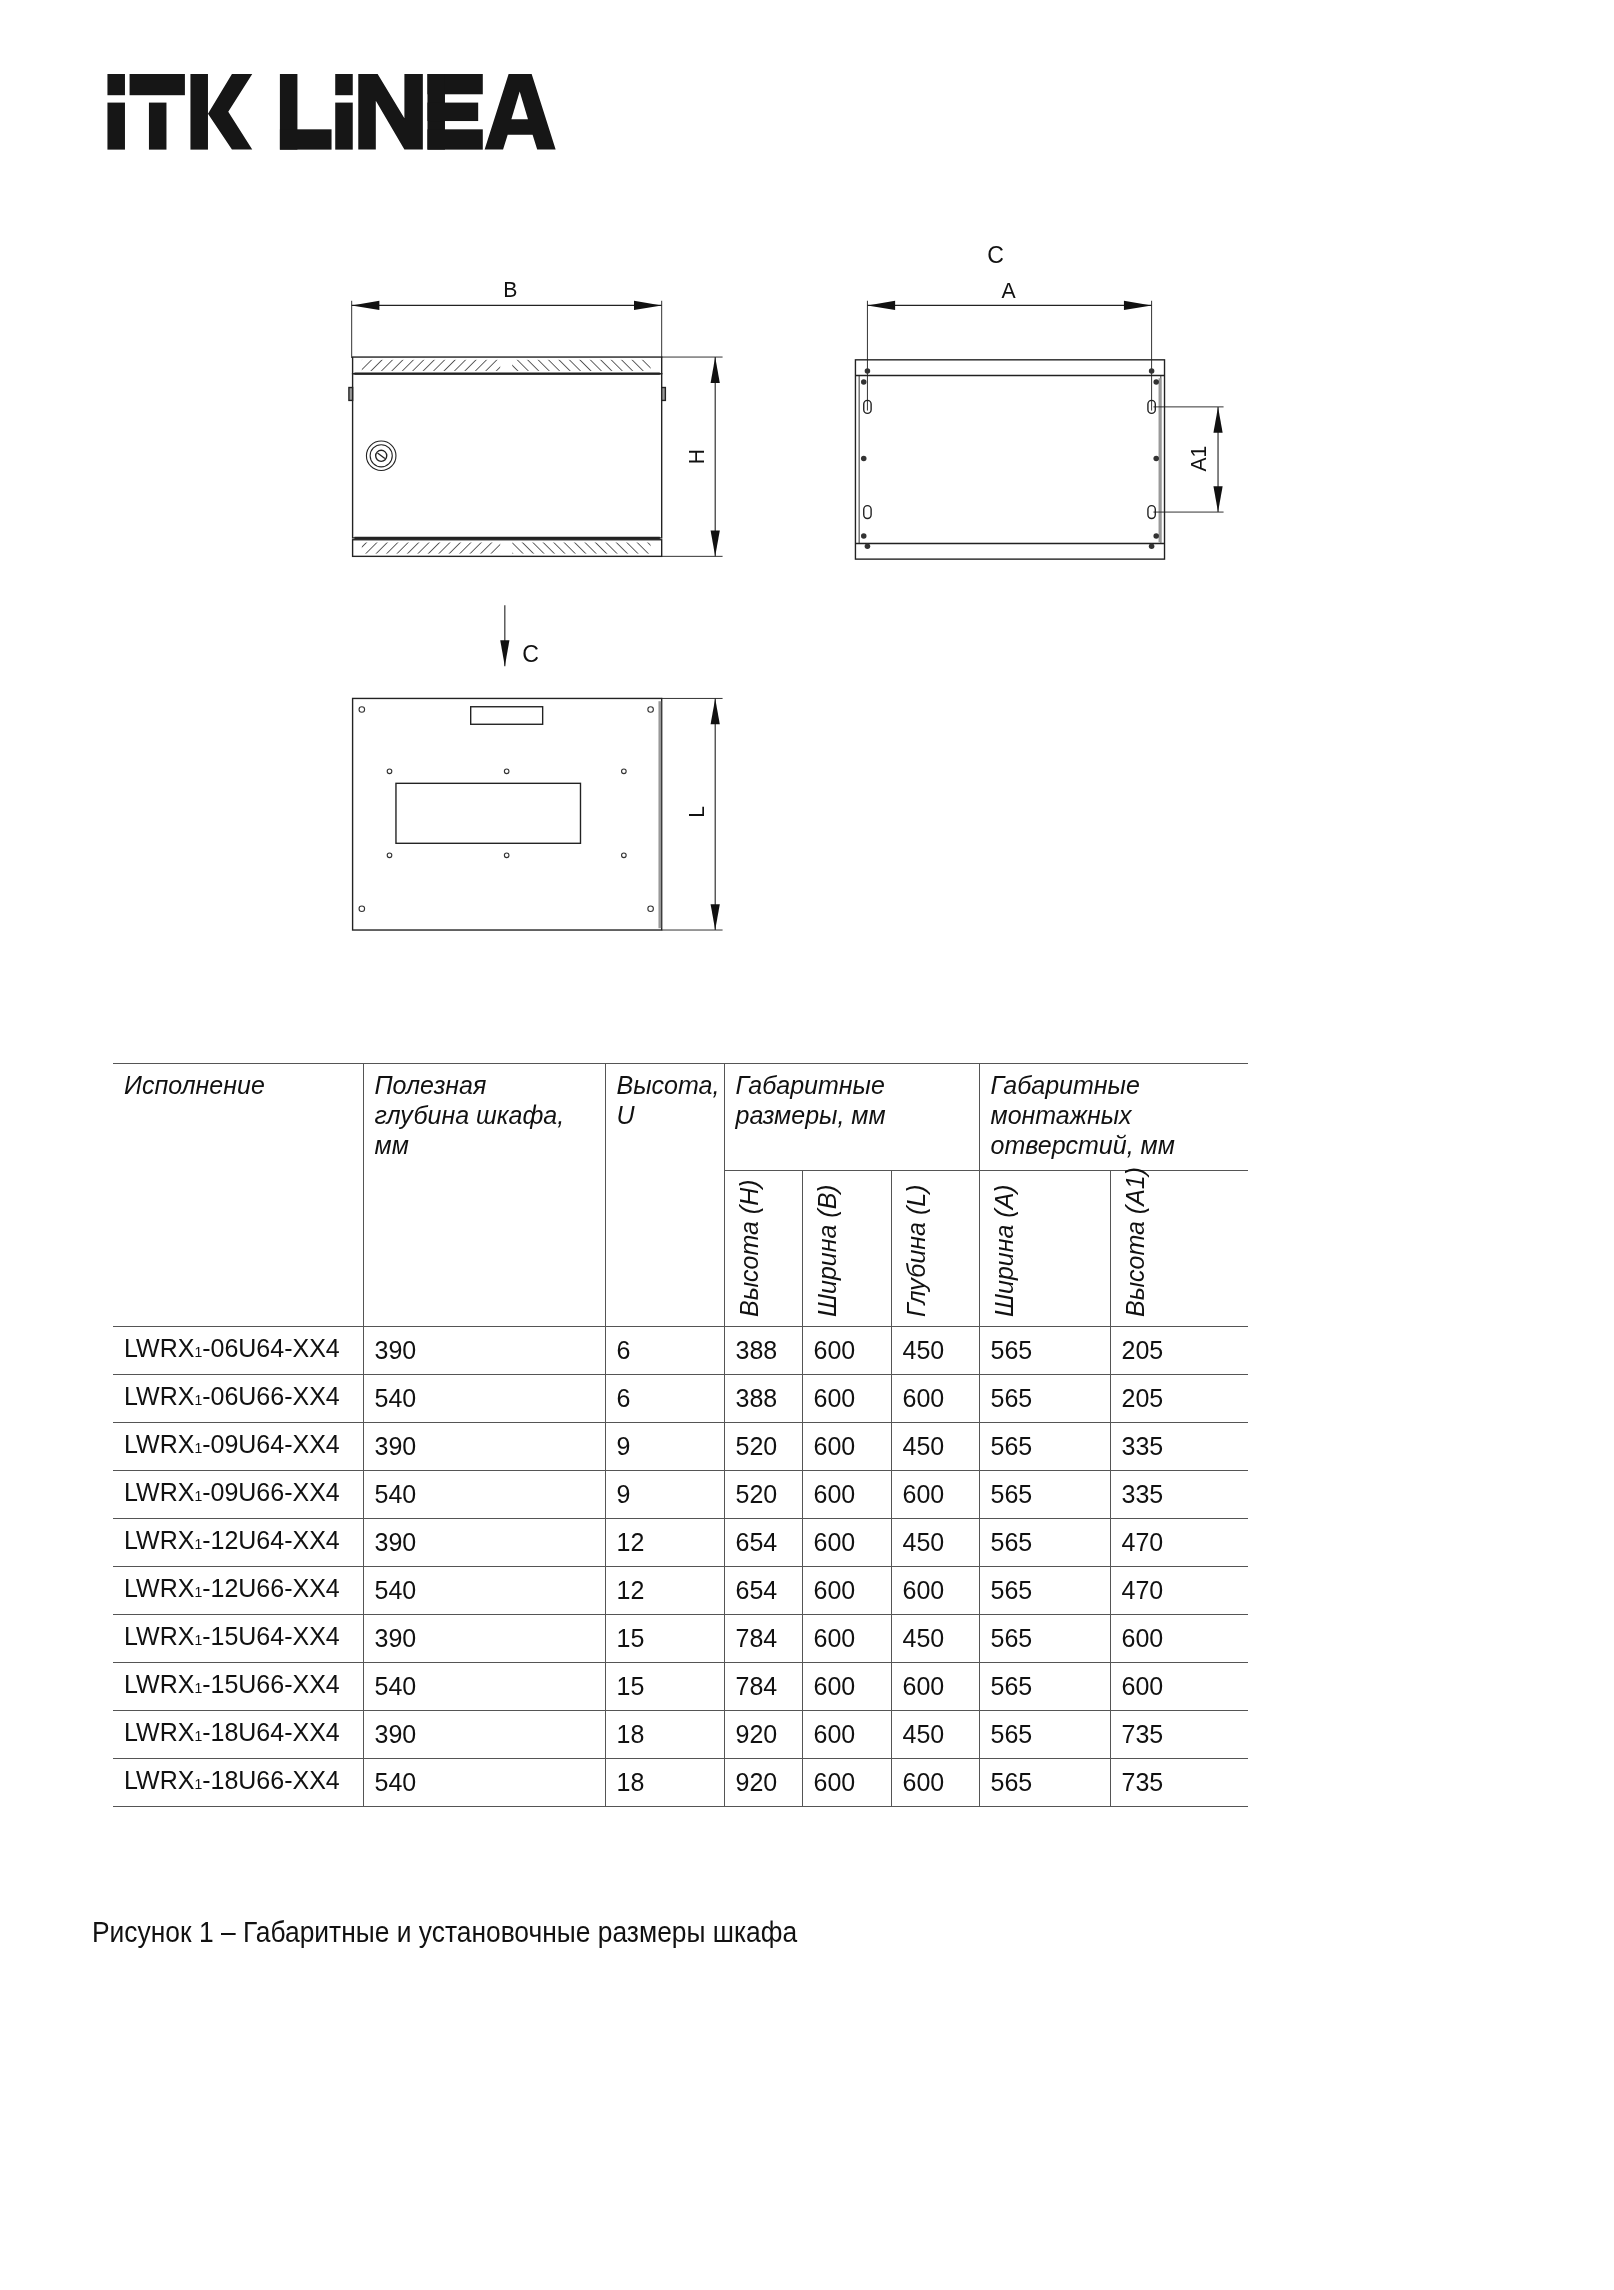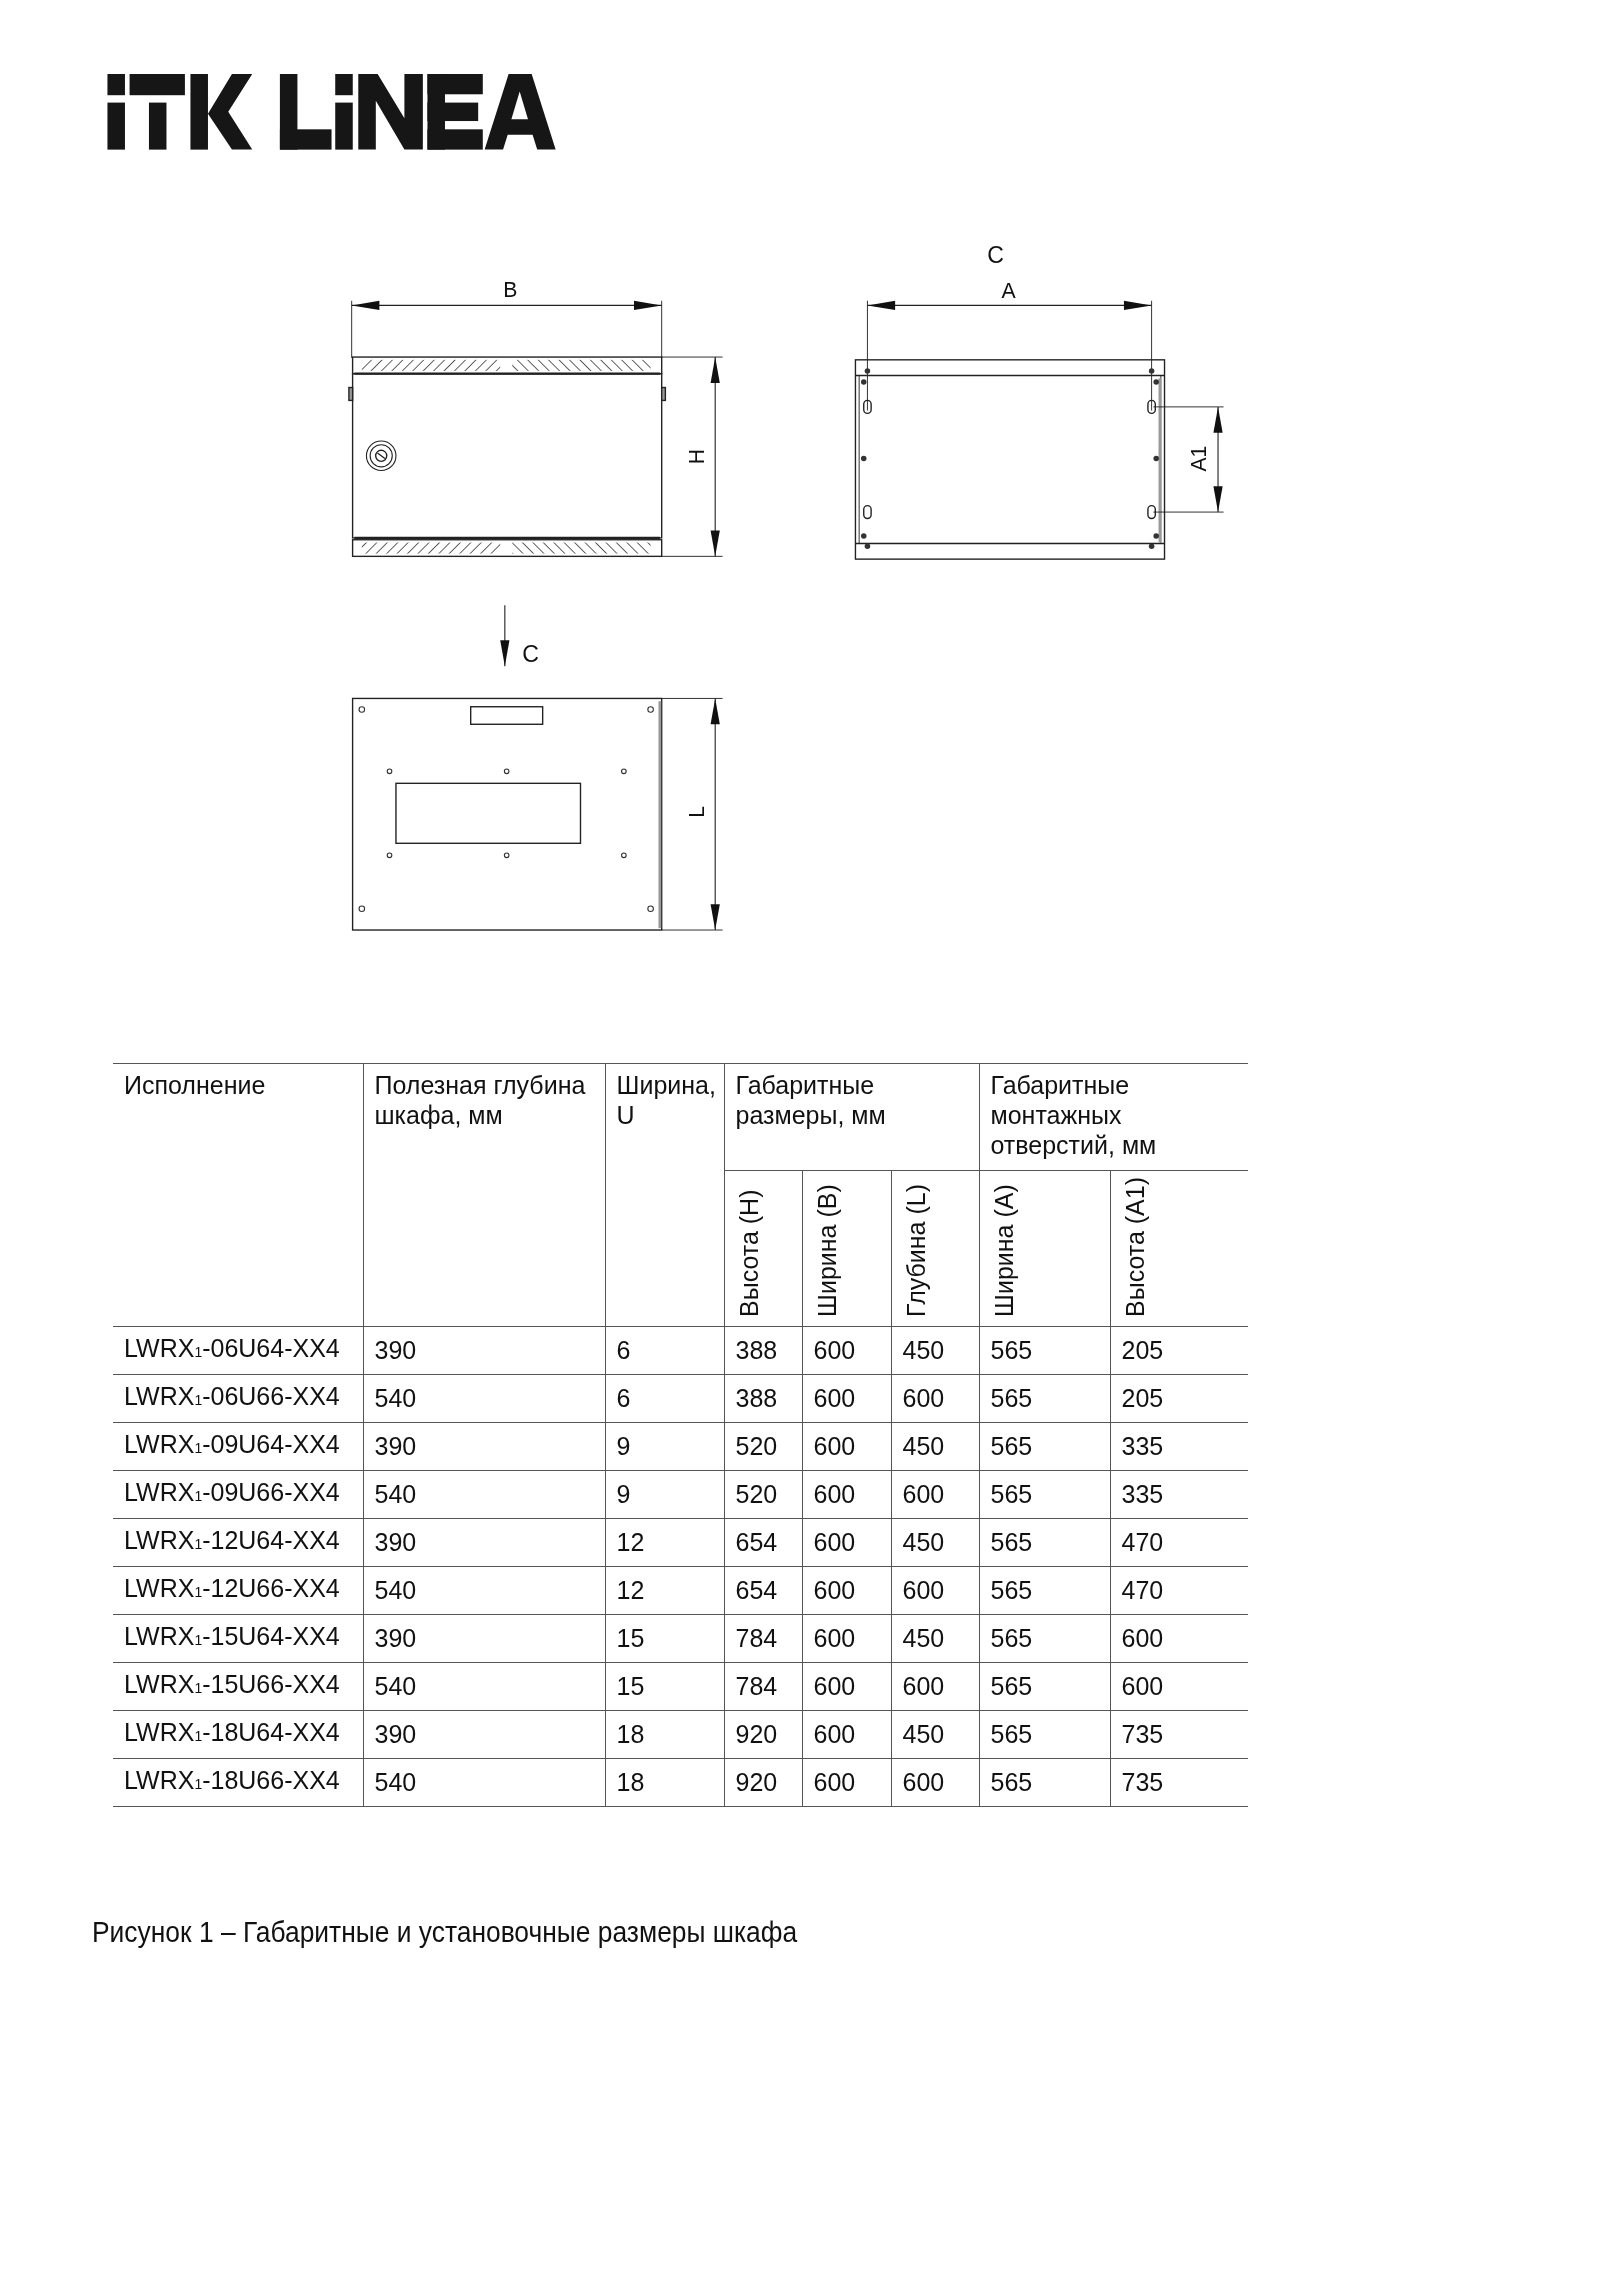--- a/index.html
+++ b/index.html
@@ -8,21 +8,21 @@
   .logo { position: absolute; left: 107px; top: 74px; width: 628px; height: 83px; }
   .drawing { position: absolute; left: 0; top: 0; width: 1614px; height: 978px; }
   .drawing text { font-family: "Liberation Sans", sans-serif; fill: #111; }
   table.spec { position: absolute; left: 113px; top: 1063px; border-collapse: collapse;
                font-size: 25px; color: #111; }
   table.spec th, table.spec td { border-left: 1.8px solid #555; border-right: 1.8px solid #555;
                border-top: 1.8px solid #555; border-bottom: 1.8px solid #555;
                text-align: left; vertical-align: top; font-weight: normal; padding: 0 0 0 11px; }
   table.spec tr > *:first-child { border-left: none; }
   table.spec tr > *:last-child { border-right: none; }
-  table.spec thead th { line-height: 30px; padding-top: 5.5px; }
+  table.spec thead th { line-height: 30px; padding-top: 5.5px; font-style: italic; }
   table.spec tbody td { height: 43px; line-height: 43px; padding-top: 0; padding-bottom: 0; vertical-align: middle; }
   th.rot { height: 155px; padding: 0 !important; position: relative; }
   th.rot span { position: absolute; left: 9.2px; bottom: 9.2px; transform-origin: left bottom;
                 transform: rotate(-90deg) translate(0, 100%); white-space: nowrap; line-height: 30px; }
   .sub { font-size: 14px; }
   .caption { position: absolute; left: 92px; top: 1915px; font-size: 30px; color: #111;
              transform: scaleX(0.88); transform-origin: left top; }
 </style>
 </head>
 <body>
@@ -186,21 +186,21 @@
     <col style="width:131px">
       <col style="width:138px">
   </colgroup>
   <thead>
     <tr style="height:107px">
       <th rowspan="2"><span>Исполнение</span></th>
       <th rowspan="2">
           <span style="display:block;width:212px">Полезная глубина шкафа, мм</span>
         </th>
       <th rowspan="2">
-          <span style="display:block;width:92px">Ширина, U</span>
+          <span style="display:block;width:92px">Высота, U</span>
         </th>
       <th colspan="3">
           <span style="display:block;width:185px">Габаритные размеры, мм</span>
         </th>
       <th colspan="2">
           <span style="display:block;width:185px">Габаритные монтажных отверстий, мм</span>
         </th>
     </tr>
     <tr>
       <th class="rot">

